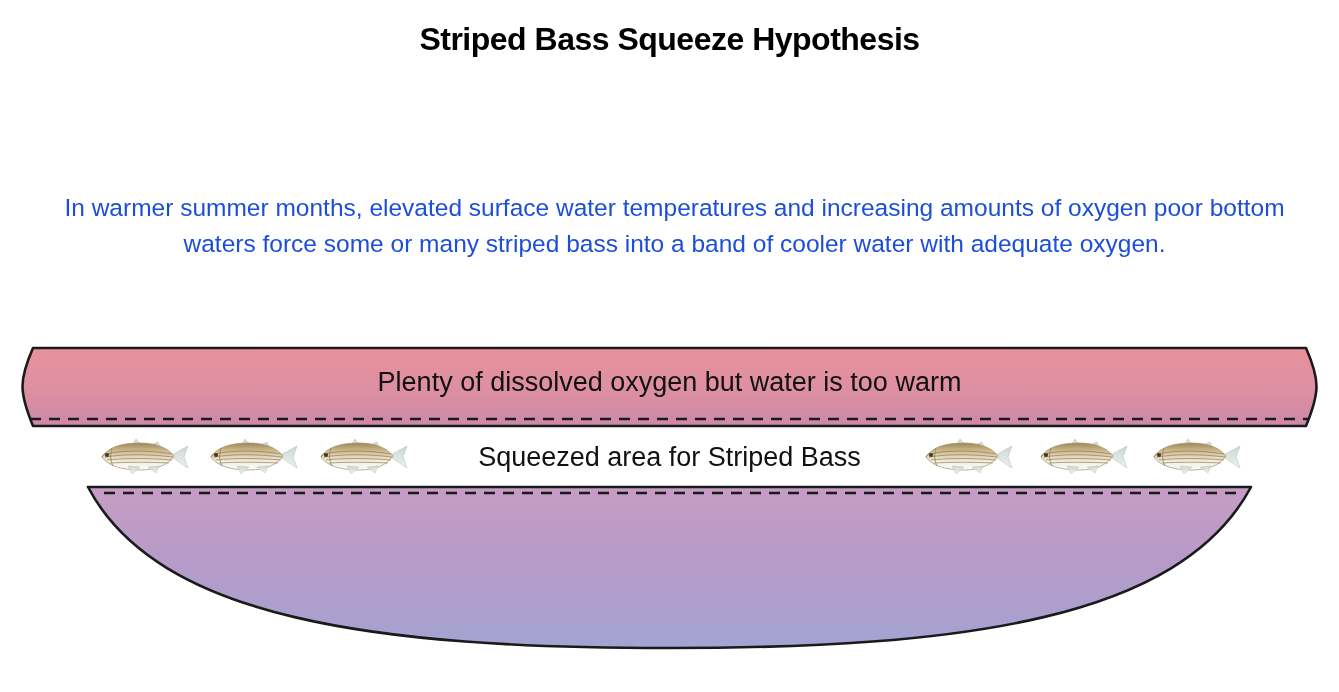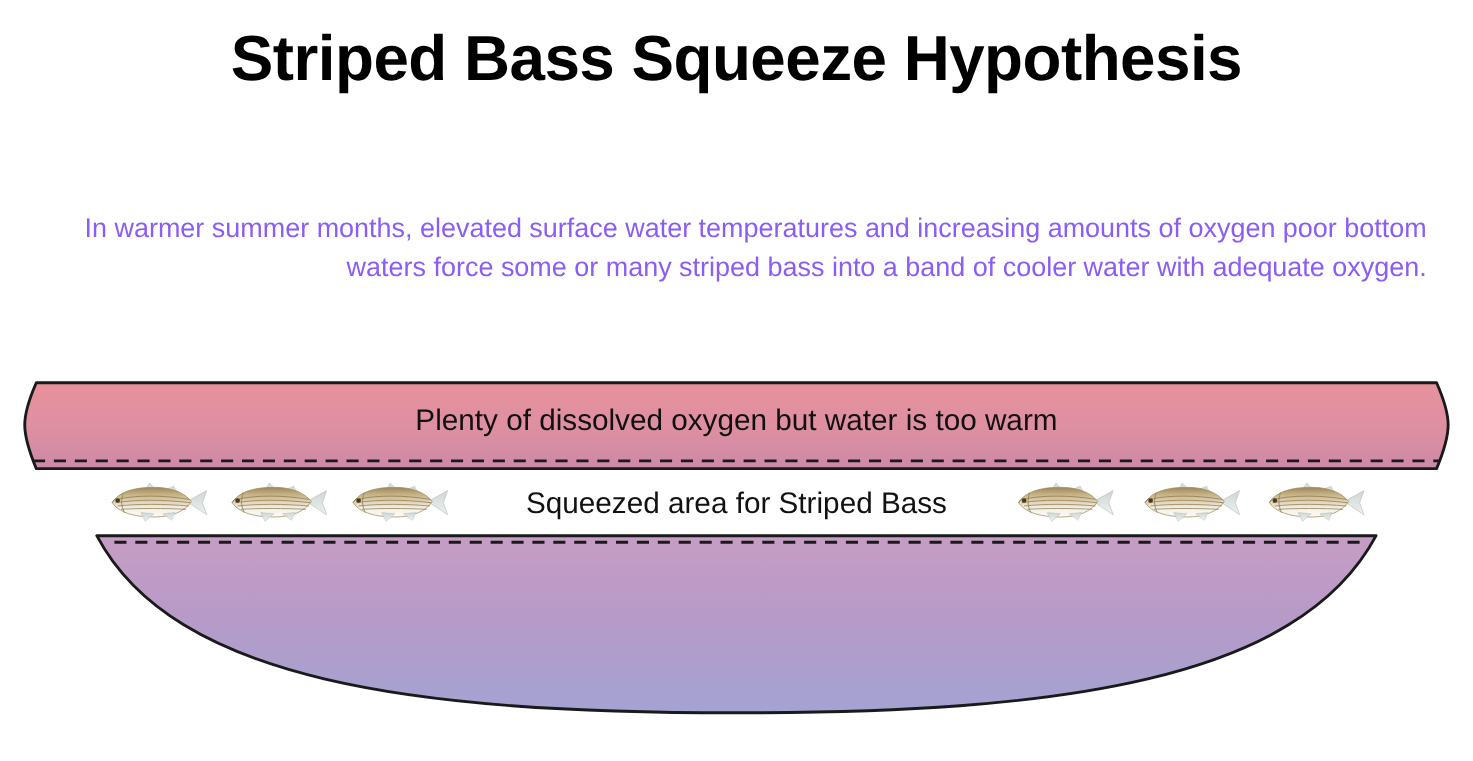--- a/index.html
+++ b/index.html
@@ -16,38 +16,38 @@
     color: #000000;
   }
 
   
   #page-title {
     position: absolute;
     left: 0;
     top: 22px;
     width: 1339px;
     text-align: center;
-    font-size: 58px;
+    font-size: 32px;
     font-weight: bold;
     letter-spacing: -0.5px;
     line-height: 1.12;
     color: #000000;
     white-space: nowrap;
   }
 
   
   #intro-paragraph {
     position: absolute;
     left: 52px;
     top: 190px;
     width: 1245px;
     font-size: 24.5px;
     line-height: 36px;
-    color: #8b5cf6;
-    text-align: right;
+    color: #1d4ed8;
+    text-align: center;
   }
 
   
   #diagram {
     position: absolute;
     left: 0;
     top: 330px;
     width: 1339px;
     height: 330px;
   }

